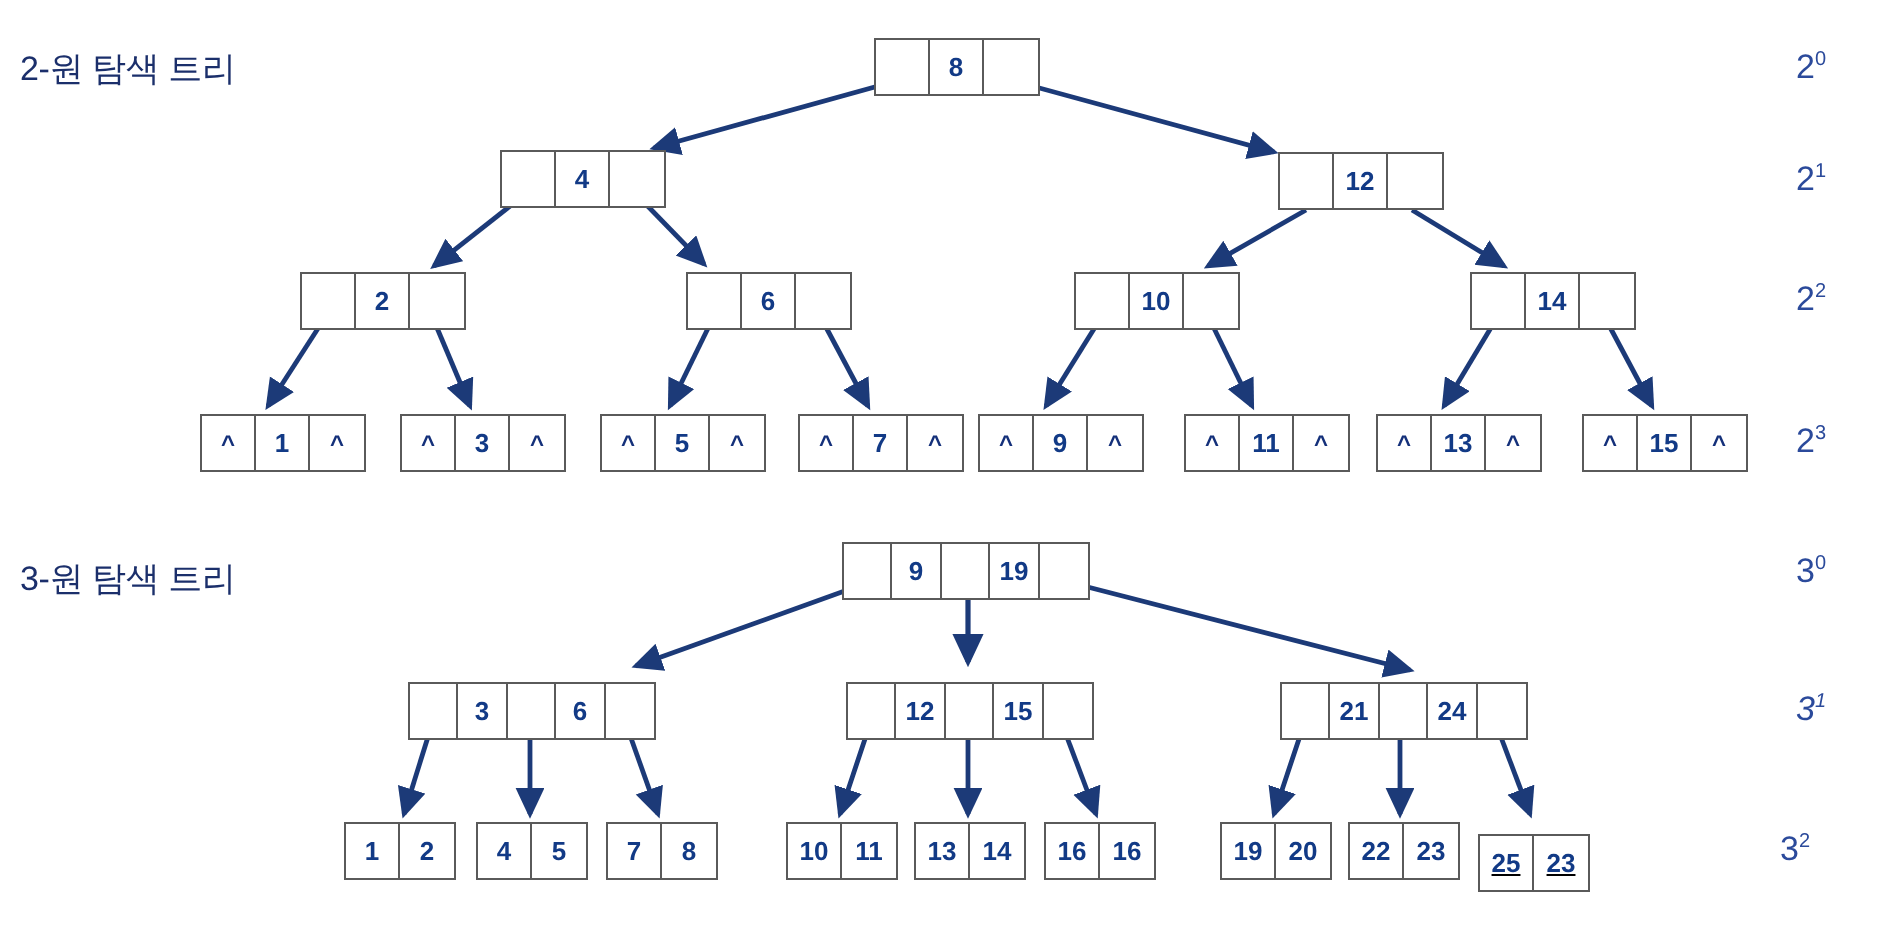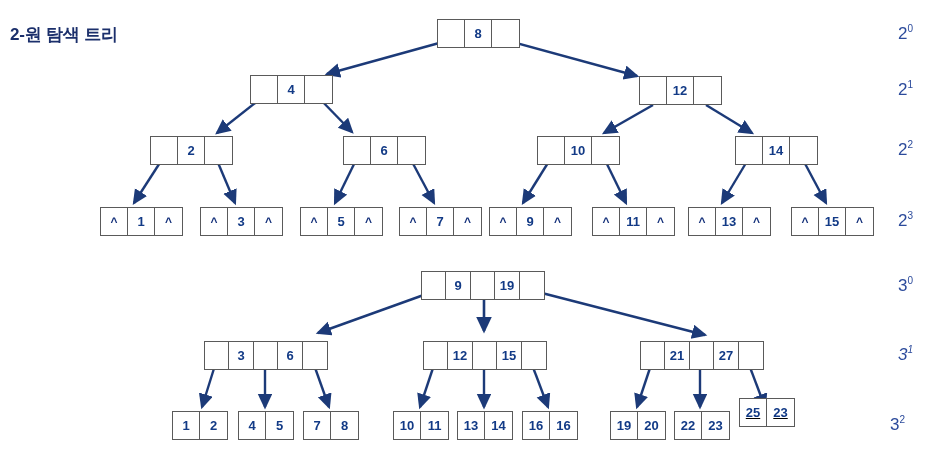--- a/index.html
+++ b/index.html
@@ -16,21 +16,21 @@
   }
   #stage {
     position: relative;
     width: 940px;
     height: 471px;
     background: #ffffff;
   }
   .title {
     position: absolute;
     font-family: "Liberation Sans", sans-serif;
-    font-weight: bold;
+    font-weight: normal;
     font-size: 17px;
     color: #1b2f6b;
     letter-spacing: -0.2px;
     white-space: nowrap;
   }
   #title-2way { left: 10px; top: 23px; }
   #title-3way { left: 10px; top: 278px; }
 
   .level-label {
     position: absolute;
@@ -195,20 +195,21 @@
     <g>
       <line x1="700" y1="362" x2="700" y2="407" stroke="#1c3a78" stroke-width="2.4" marker-end="url(#ah)"></line>
     </g>
     <g>
       <line x1="748" y1="362" x2="765" y2="407" stroke="#1c3a78" stroke-width="2.4" marker-end="url(#ah)"></line>
     </g>
   </svg>
 
   <div class="title" id="title-2way">2-원 탐색 트리</div>
 
+  <div class="title" id="title-3way">3-원 탐색 트리</div>
 
   <div class="node" style="left:437px; top:19px;">
     <div class="cell ptr"></div>
     <div class="cell key">8</div>
     <div class="cell ptr"></div>
   </div>
 
   <div class="node" style="left:250px; top:75px;">
     <div class="cell ptr"></div>
     <div class="cell key">4</div>
@@ -327,21 +328,21 @@
     <div class="cell key">12</div>
     <div class="cell ptr"></div>
     <div class="cell key">15</div>
     <div class="cell ptr"></div>
   </div>
 
   <div class="node node3" style="left:640px; top:341px;">
     <div class="cell ptr"></div>
     <div class="cell key">21</div>
     <div class="cell ptr"></div>
-    <div class="cell key">27</div>
+    <div class="cell key">24</div>
     <div class="cell ptr"></div>
   </div>
 
   <div class="node leaf3" style="left:172px; top:411px;">
     <div class="cell key">1</div>
     <div class="cell key">2</div>
   </div>
   <div class="node leaf3" style="left:238px; top:411px;">
     <div class="cell key">4</div>
     <div class="cell key">5</div>
@@ -365,21 +366,21 @@
   </div>
 
   <div class="node leaf3" style="left:610px; top:411px;">
     <div class="cell key">19</div>
     <div class="cell key">20</div>
   </div>
   <div class="node leaf3" style="left:674px; top:411px;">
     <div class="cell key">22</div>
     <div class="cell key">23</div>
   </div>
-  <div class="node leaf3" style="left:739px; top:398px;text-decoration:underline;">
+  <div class="node leaf3" style="left:739px; top:417px;text-decoration:underline;">
     <div class="cell key">25</div>
     <div class="cell key">23</div>
   </div>
 
   <div class="level-label" style="left:898px; top:276px;">
     <span>3</span><sup>0</sup>
   </div>
   <div class="level-label" style="left:898px; top:345px;font-style:italic;">
     <span>3</span><sup>1</sup>
   </div>

